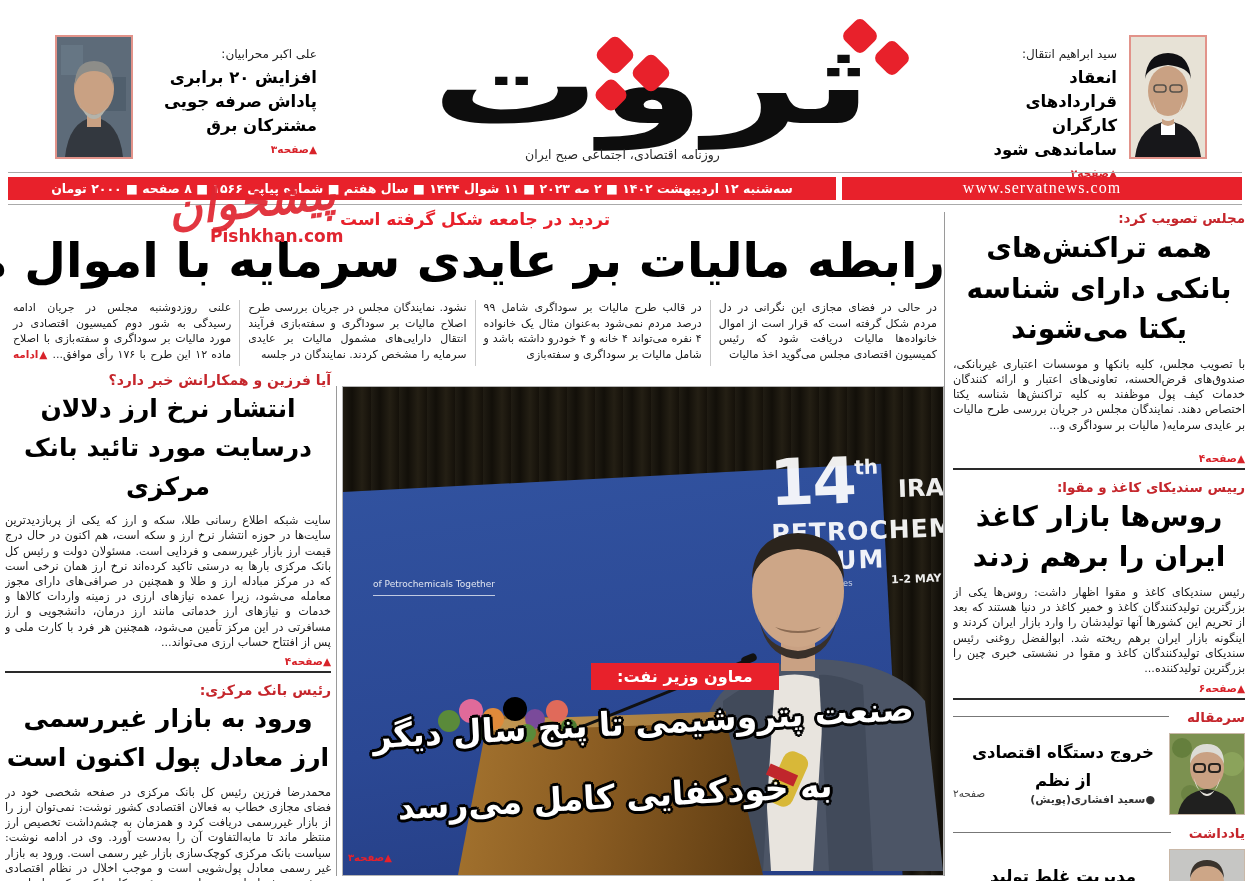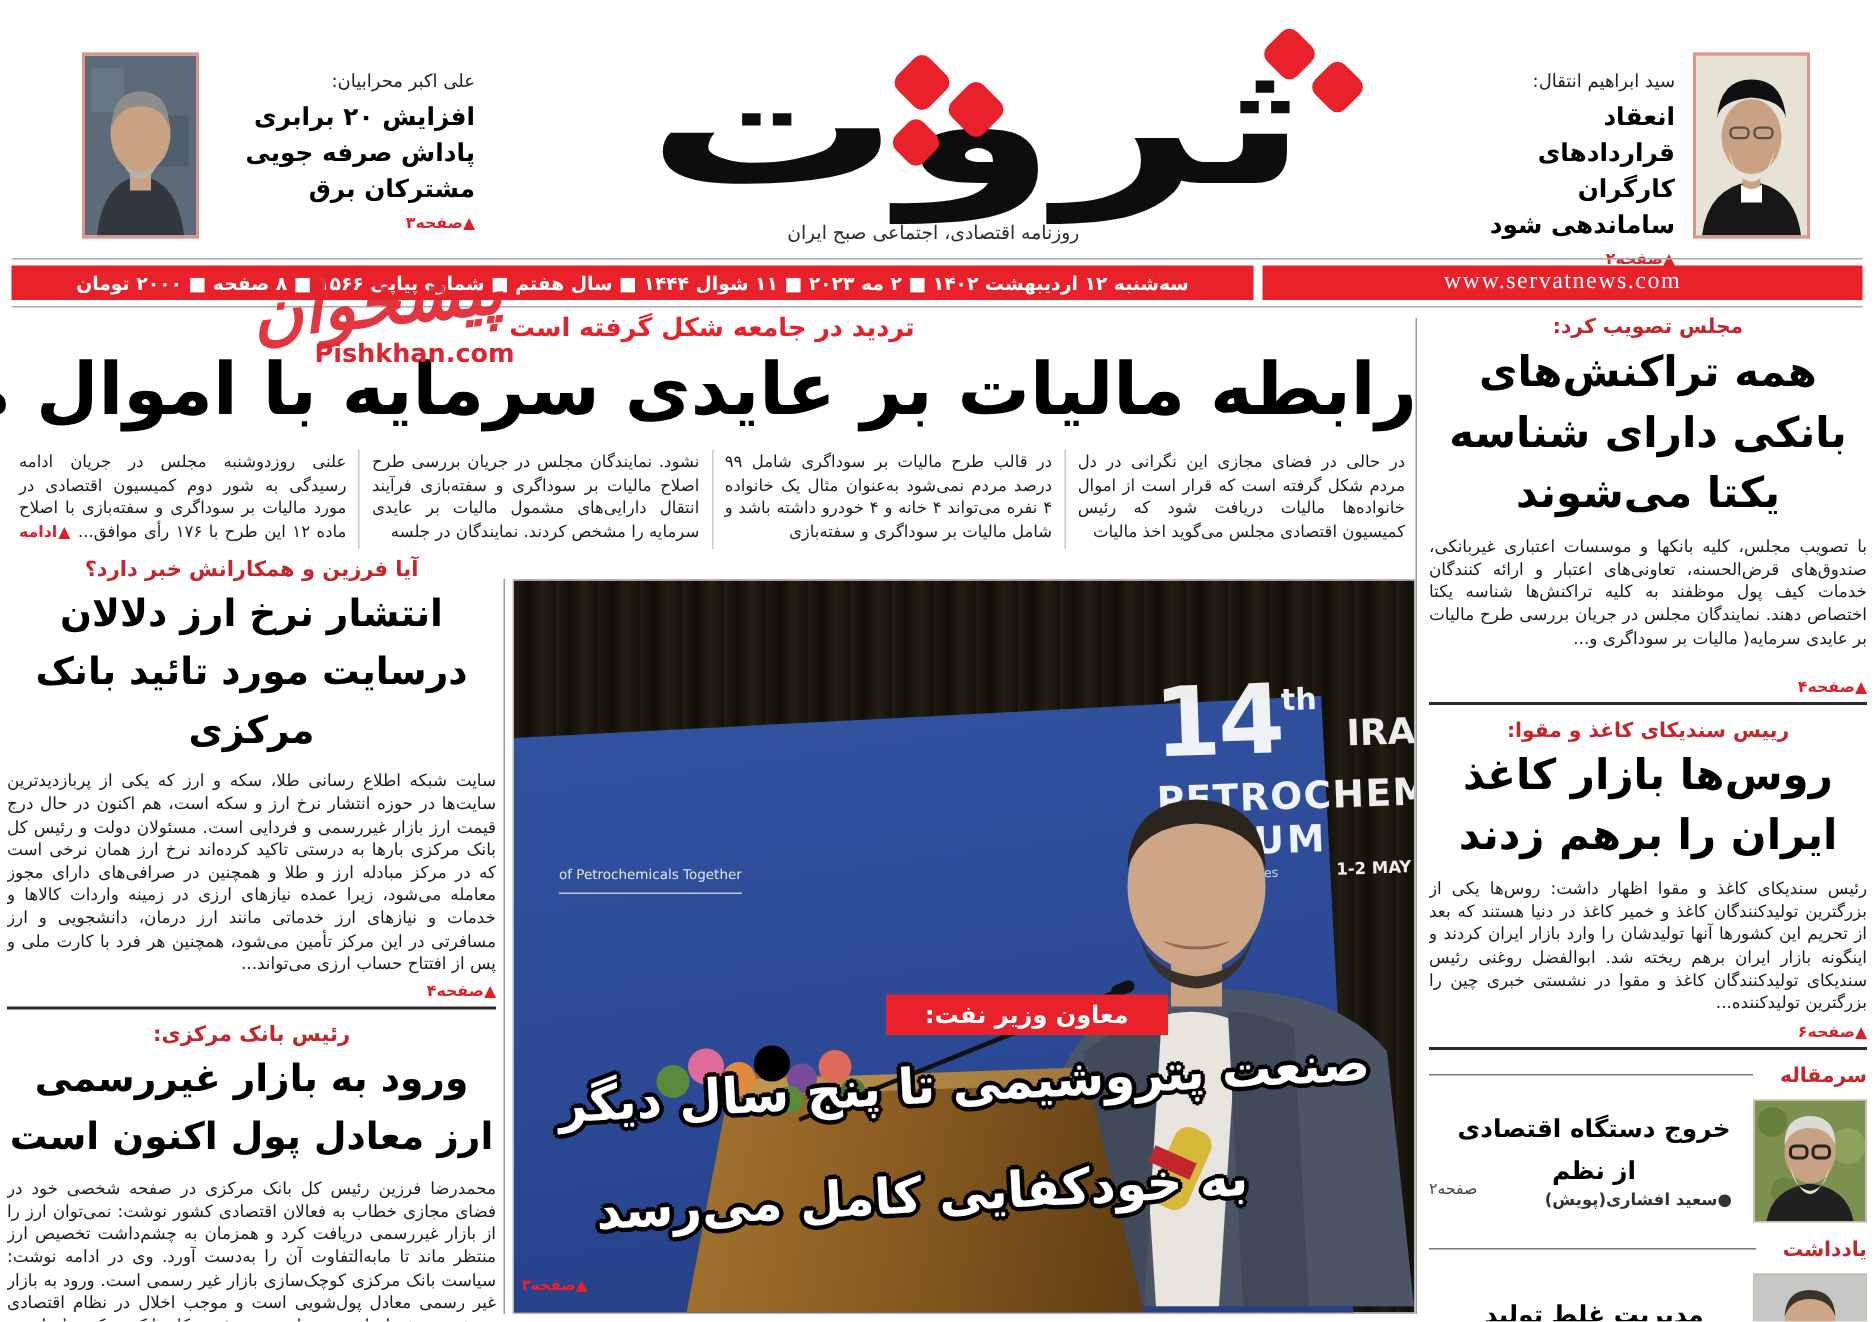--- a/index.html
+++ b/index.html
@@ -43,21 +43,21 @@
   .lead-kicker { text-align:center; color:#e8212b; font-weight:bold; font-size:17px; }
   .lead-head { text-align:right; color:#000; font-weight:bold; font-size:48px; white-space:nowrap; letter-spacing:-1px; margin-top:3px; }
   .deck { display:flex; margin-top:12px; height:66px; overflow:hidden; }
   .deckcol { flex:1; padding:0 8px; font-size:11px; line-height:15.5px; text-align:justify; color:#1a1a1a; }
   .deckcol:not(:last-child) { border-left:1px solid #c9c9c9; }
   .cont { color:#d8232a; font-weight:bold; font-size:10.5px; }
 
   
   .vrule { position:absolute; width:1px; background:#9a9a9a; }
   .leftcol { position:absolute; left:5px; top:372px; width:326px; }
-  .kicker-red { text-align:center; color:#c5262c; font-weight:bold; font-size:14px; }
+  .kicker-red { color:#c5262c; font-weight:bold; font-size:14px; }
   .art-head { text-align:center; color:#000; font-weight:bold; font-size:25px; line-height:1.55; margin-top:2px; }
   .art-body { font-size:11.2px; line-height:15.2px; text-align:justify; color:#1a1a1a; margin-top:7px; overflow:hidden; }
   .artblock { border-bottom:2px solid #2a2a2a; padding-bottom:4px; margin-bottom:9px; }
 
   .rightcol { position:absolute; left:953px; top:210px; width:292px; }
   .rightcol .art-head { font-size:28px; line-height:1.45; }
   .rightcol .kicker-red { font-size:13.5px; }
 
   .seclabel { display:flex; align-items:center; gap:18px; color:#c5262c; font-weight:bold; font-size:13.5px; margin-bottom:4px; }
   .seclabel .line { flex:1; border-top:1px solid #777; }

